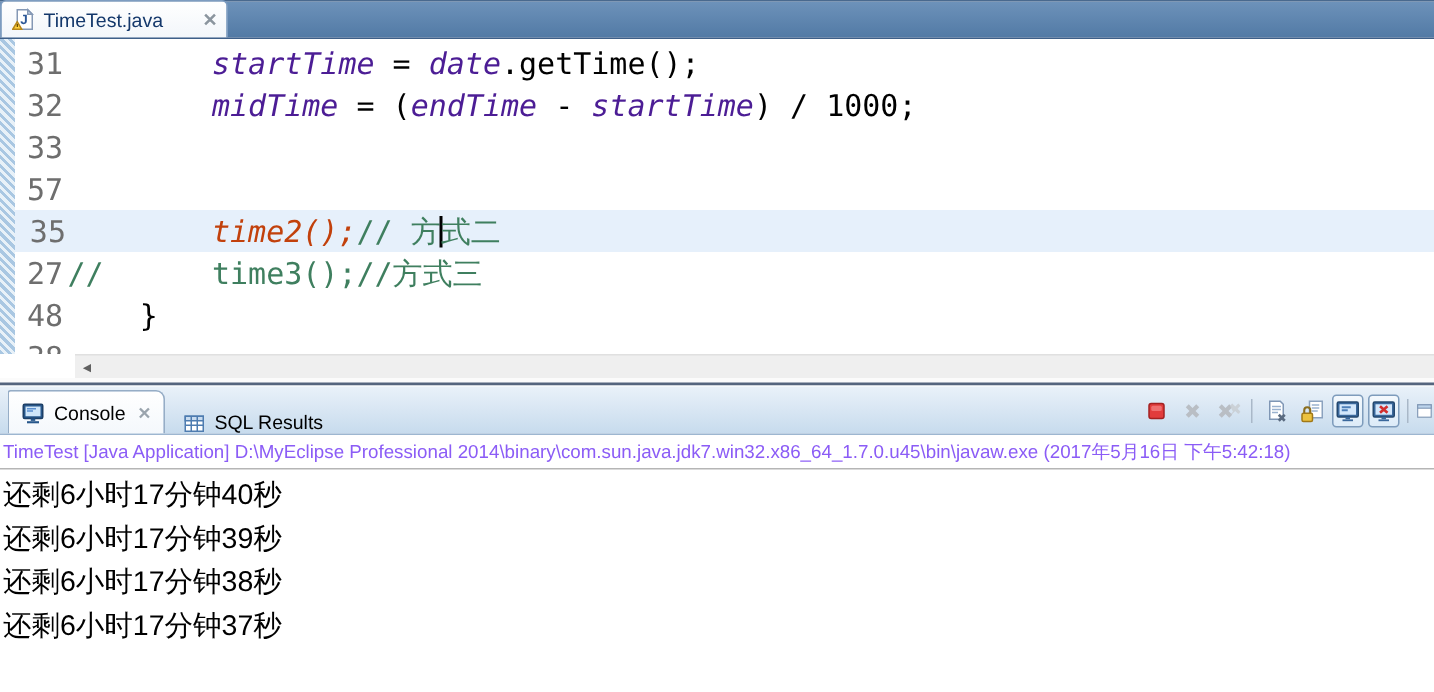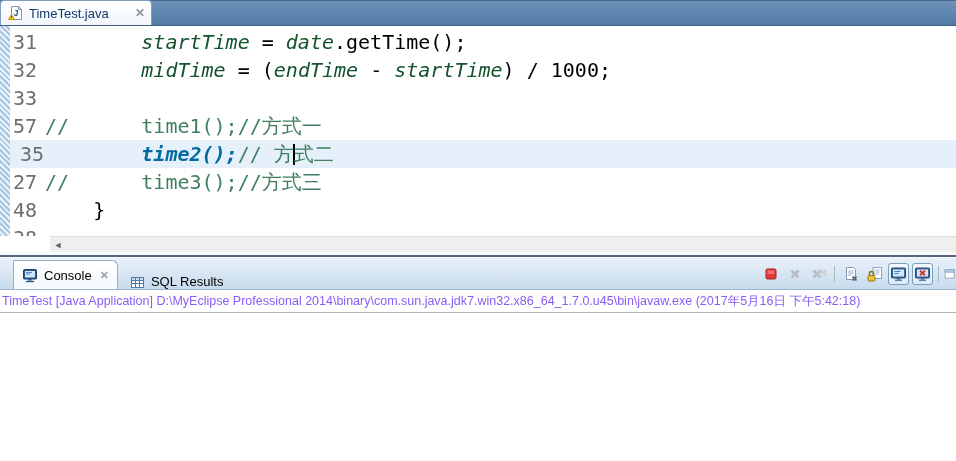--- a/index.html
+++ b/index.html
@@ -19,47 +19,47 @@
   .etab-close { font-size:12px; font-weight:bold; color:#8b959e; margin-left:auto; cursor:default; }
 
   
   .editor { position:relative; height:210px; background:#fff; overflow:hidden; }
   .hatch { position:absolute; left:0; top:0; width:10px; height:210px; z-index:3;
            background:repeating-linear-gradient(45deg,#a9c7e2 0 2px,#e8f1f8 2px 4px); }
   .code-area { position:absolute; left:0; top:2px; width:100%; }
   .code-row { display:flex; height:28px; line-height:28px; white-space:pre;
               font-family:"DejaVu Sans Mono","Liberation Mono",monospace; font-size:20px; }
   .code-row.current { background:#e6f0fb;text-align:right; }
-  .ln { display:inline-block; width:44px; padding-left:13px; color:#6e6e6e; flex:0 0 44px; }
+  .ln { display:inline-block; width:44px; padding-left:18px; color:#6e6e6e; flex:0 0 44px; }
   .code { padding-left:1px; }
   .tk-p { color:#000; }
-  .tk-f { color:#14532d; font-style:italic; }
+  .tk-f { color:#4c1d95; font-style:italic; }
   .tk-c { color:#3f7f5f; }
-  .tk-m { color:#0369a1; font-style:italic; font-weight:bold; }
+  .tk-m { color:#c2410c; font-style:italic; font-weight:normal; }
   .tk-caret { display:inline-block; width:2px; height:21px; background:#000;
               vertical-align:-4px; margin:0 -1px; }
 
   
   .hscroll { position:relative; height:16px; background:#fff; }
   .hscroll-track { position:absolute; left:50px; right:0; top:0; height:16px;
                    background:#efefef; border-top:1px solid #e0e0e0; display:flex; align-items:center; }
   .hscroll-arrow { width:16px; text-align:center; font-size:9px; color:#606060; }
 
   
   .sash { height:5px; background:#fbfbfb; border-bottom:2px solid #55657e; }
 
   
   .ctabbar { height:33px; background:linear-gradient(#e9f1f9,#c7dbed);
              border-top:1px solid #f5f9fc; border-bottom:1px solid #9db6d0;
              display:flex; align-items:flex-end; position:relative; }
   .ctab { height:29px; display:flex; align-items:center; gap:6px; padding:0 8px;
           font-size:13px; color:#000; white-space:nowrap; }
   .ctab.active { background:linear-gradient(#ffffff,#f4f8fc);
                  border:1px solid #96adc6; border-bottom:none;
-                 border-radius:2px 6px 0 0; margin-left:13px; }
+                 border-radius:2px 6px 0 0; margin-left:5px; }
   .ctab-close { font-size:11px; font-weight:bold; color:#9aa4ad; margin-left:2px; }
 
   .ctoolbar { position:absolute; right:0; top:3px; height:26px; display:flex;
               align-items:center; gap:3px; padding-right:0; }
   .tbtn { width:21px; height:22px; display:flex; align-items:center; justify-content:center; }
   .tbtn.pressed { border:1px solid #7e9cbc; background:linear-gradient(#f4f9fd,#dcebf8); border-radius:3px; }
   .tsep { width:1px; height:16px; background:#a9b8c8; margin:0 2px; }
   .tbtn.clipped { width:12px; overflow:hidden; justify-content:flex-start; }
 
   
@@ -89,21 +89,21 @@
       <span class="etab-close">✕</span>
     </div>
   </div>
 
   <div class="editor">
     <div class="hatch"></div>
     <div class="code-area">
         <div class="code-row"><span class="ln">31</span><span class="code"><span class="tk-p">        </span><span class="tk-f">startTime</span><span class="tk-p"> = </span><span class="tk-f">date</span><span class="tk-p">.getTime();</span></span></div>
         <div class="code-row"><span class="ln">32</span><span class="code"><span class="tk-p">        </span><span class="tk-f">midTime</span><span class="tk-p"> = (</span><span class="tk-f">endTime</span><span class="tk-p"> - </span><span class="tk-f">startTime</span><span class="tk-p">) / 1000;</span></span></div>
         <div class="code-row"><span class="ln">33</span><span class="code"></span></div>
-        <div class="code-row"><span class="ln">57</span><span class="code"><span class="tk-c">//      time1();//方式一</span></span></div>
+        <div class="code-row"><span class="ln">57</span></div>
         <div class="code-row current"><span class="ln">35</span><span class="code"><span class="tk-p">        </span><span class="tk-m">time2();</span><span class="tk-c">// 方</span><span class="tk-caret"></span><span class="tk-c">式二</span></span></div>
         <div class="code-row"><span class="ln">27</span><span class="code"><span class="tk-c">//      time3();//方式三</span></span></div>
         <div class="code-row"><span class="ln">48</span><span class="code"><span class="tk-p">    }</span></span></div>
         <div class="code-row"><span class="ln">38</span><span class="code"></span></div>
       </div>
   </div>
 
   <div class="hscroll">
     <div class="hscroll-track">
       <span class="hscroll-arrow">◄</span>
@@ -193,14 +193,20 @@
       <span class="tbtn clipped">
         <svg width="16" height="16" viewBox="0 0 16 16">
           <rect x="1.5" y="2.5" width="12" height="11" fill="#fff" stroke="#7f96b4"></rect>
           <rect x="1.5" y="2.5" width="12" height="3" fill="#bcd4ec" stroke="#7f96b4"></rect>
         </svg>
       </span>
     </div>
   </div>
 
   <div class="process-line">TimeTest [Java Application] D:\MyEclipse Professional 2014\binary\com.sun.java.jdk7.win32.x86_64_1.7.0.u45\bin\javaw.exe (2017年5月16日 下午5:42:18)</div>
+  <div class="console-out">
+      <div class="out-line">还剩6小时17分钟40秒</div>
+      <div class="out-line">还剩6小时17分钟39秒</div>
+      <div class="out-line">还剩6小时17分钟38秒</div>
+      <div class="out-line">还剩6小时17分钟37秒</div>
+    </div>
 
 </div>
 
 </body></html>

